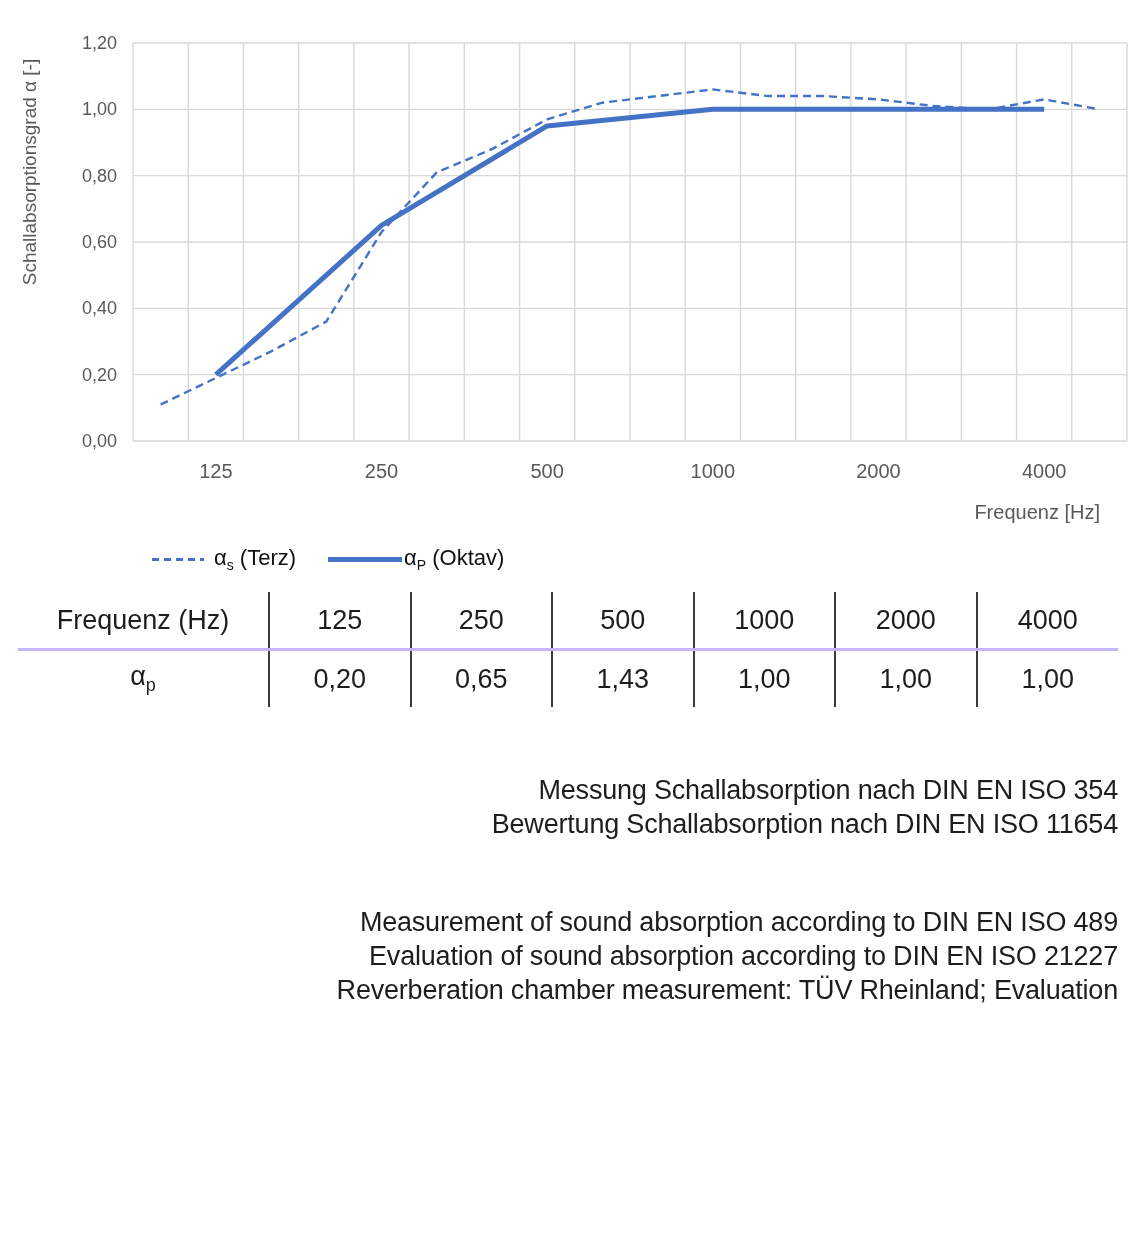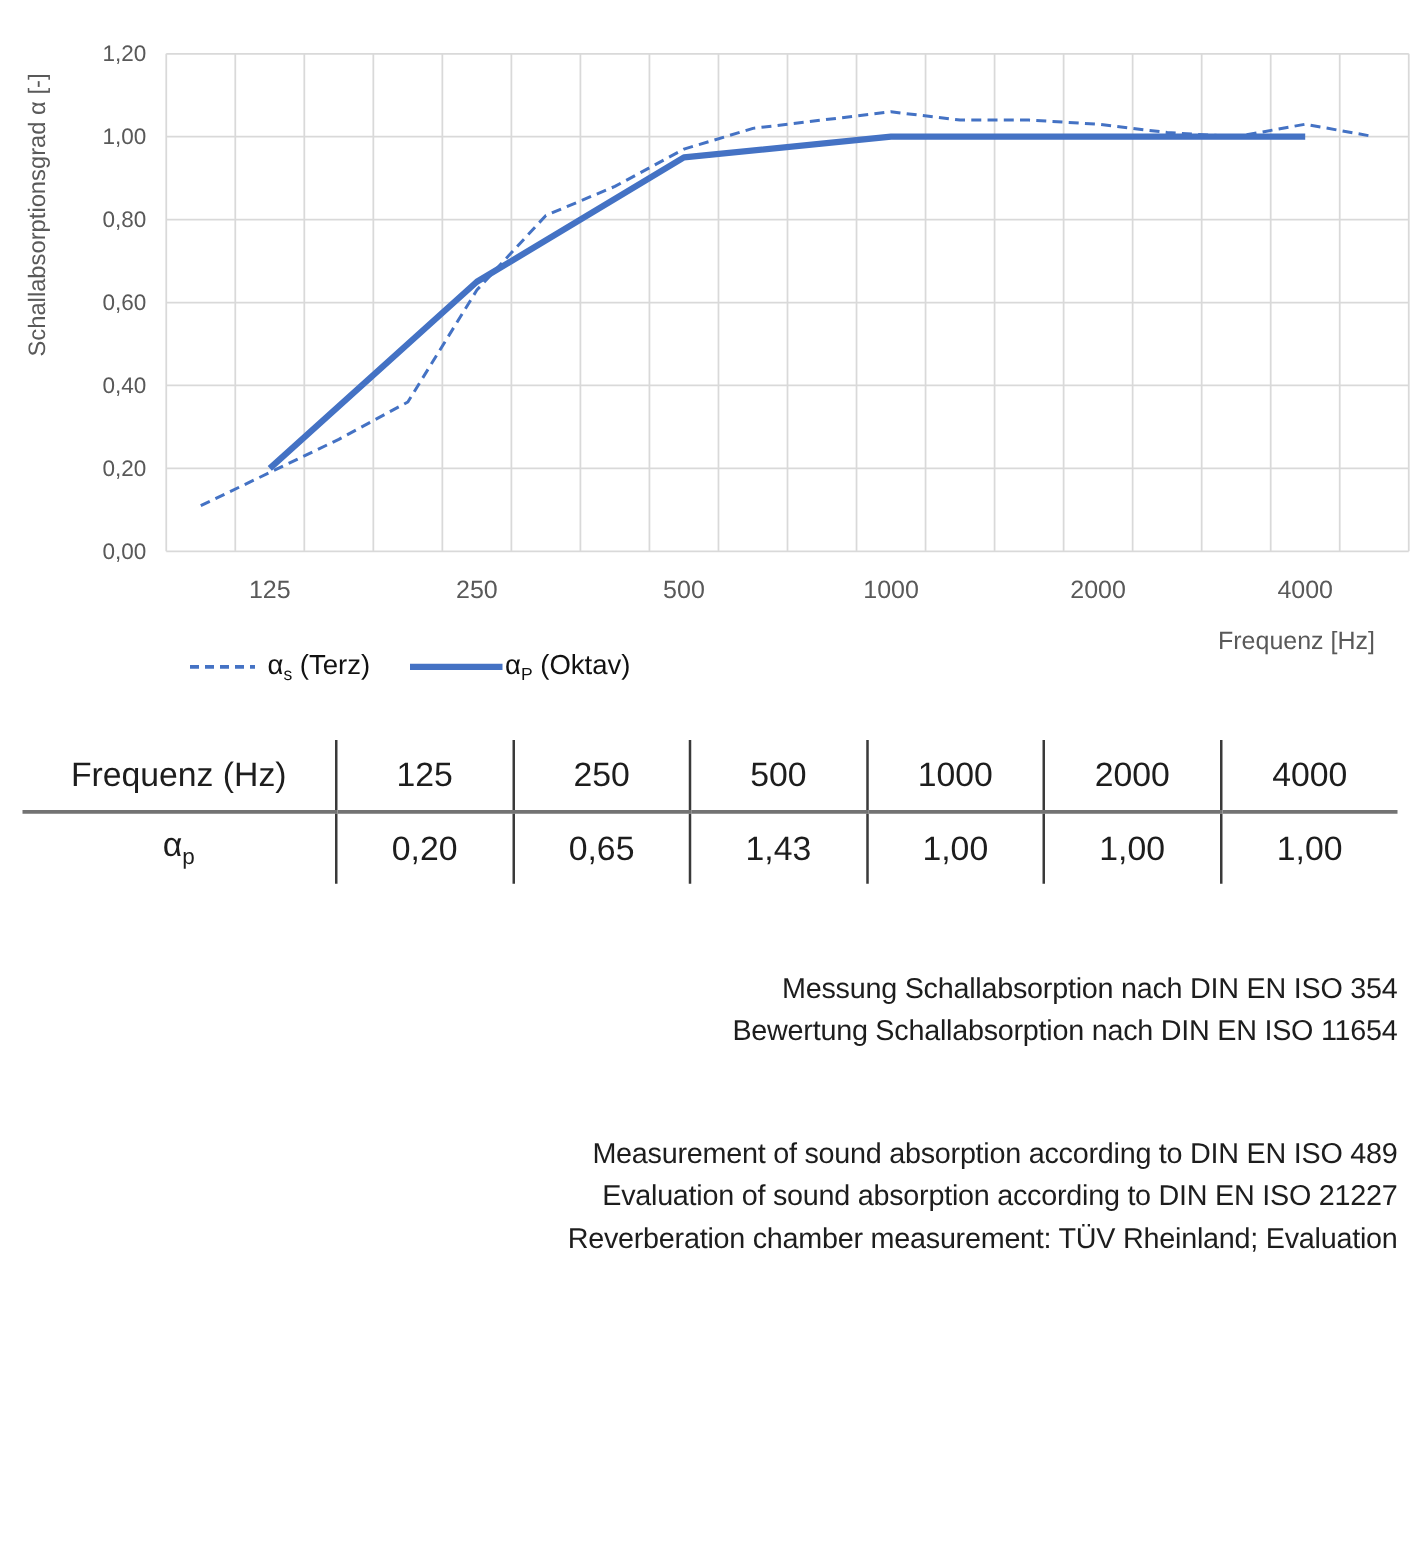--- a/index.html
+++ b/index.html
@@ -8,21 +8,21 @@
     width:1135px;height:1234px;
     font-family:"Liberation Sans",sans-serif;
     color:#1d1d1d;
     position:relative;
     overflow:hidden;
   }
   
   .chart-wrap{position:relative;width:1135px;height:552px;}
   .chart-wrap svg{display:block;}
   .legend{
-    position:absolute;left:152px;top:519px;
+    position:absolute;left:152px;top:545px;
     display:flex;align-items:center;gap:32px;
     font-size:22px;color:#111;
   }
   .legend-item{display:flex;align-items:center;}
   .legend-item .swatch-dashed{
     width:52px;height:3px;margin-right:10px;
     background:repeating-linear-gradient(90deg,#4472C4 0 7px,transparent 7px 12px);
   }
   .legend-item .swatch-solid{
     width:74px;height:5px;margin-right:2px;
@@ -37,25 +37,25 @@
     font-size:27px;
     table-layout:fixed;
   }
   .abs-table td{
     text-align:center;
     height:56px;
     padding:0;
   }
   .abs-table td.label-col{width:250px;}
   .abs-table td.val-col{border-left:2px solid #3a3a3a;}
-  .abs-table tr.head-row td{border-bottom:3px solid #737373;}
+  .abs-table tr.head-row td{border-bottom:3px solid #c4b5fd;}
   .abs-table sub{font-size:18px;}
   
   .notes{margin-top:66px;padding-right:17px;text-align:right;}
-  .note-block{margin-bottom:64px;font-size:23px;line-height:34px;letter-spacing:-0.2px;}
+  .note-block{margin-bottom:64px;font-size:27px;line-height:34px;letter-spacing:-0.2px;}
   .note-block div{white-space:nowrap;}
 </style>
 </head>
 <body>
 
 <div class="chart-wrap">
   <svg id="chart-svg" width="1135" height="552" viewBox="0 0 1135 552">
       <line x1="133" y1="43" x2="133" y2="441" stroke="#D9D9D9" stroke-width="1.4"></line>
       <line x1="188.22222222222223" y1="43" x2="188.22222222222223" y2="441" stroke="#D9D9D9" stroke-width="1.4"></line>
       <line x1="243.44444444444446" y1="43" x2="243.44444444444446" y2="441" stroke="#D9D9D9" stroke-width="1.4"></line>

